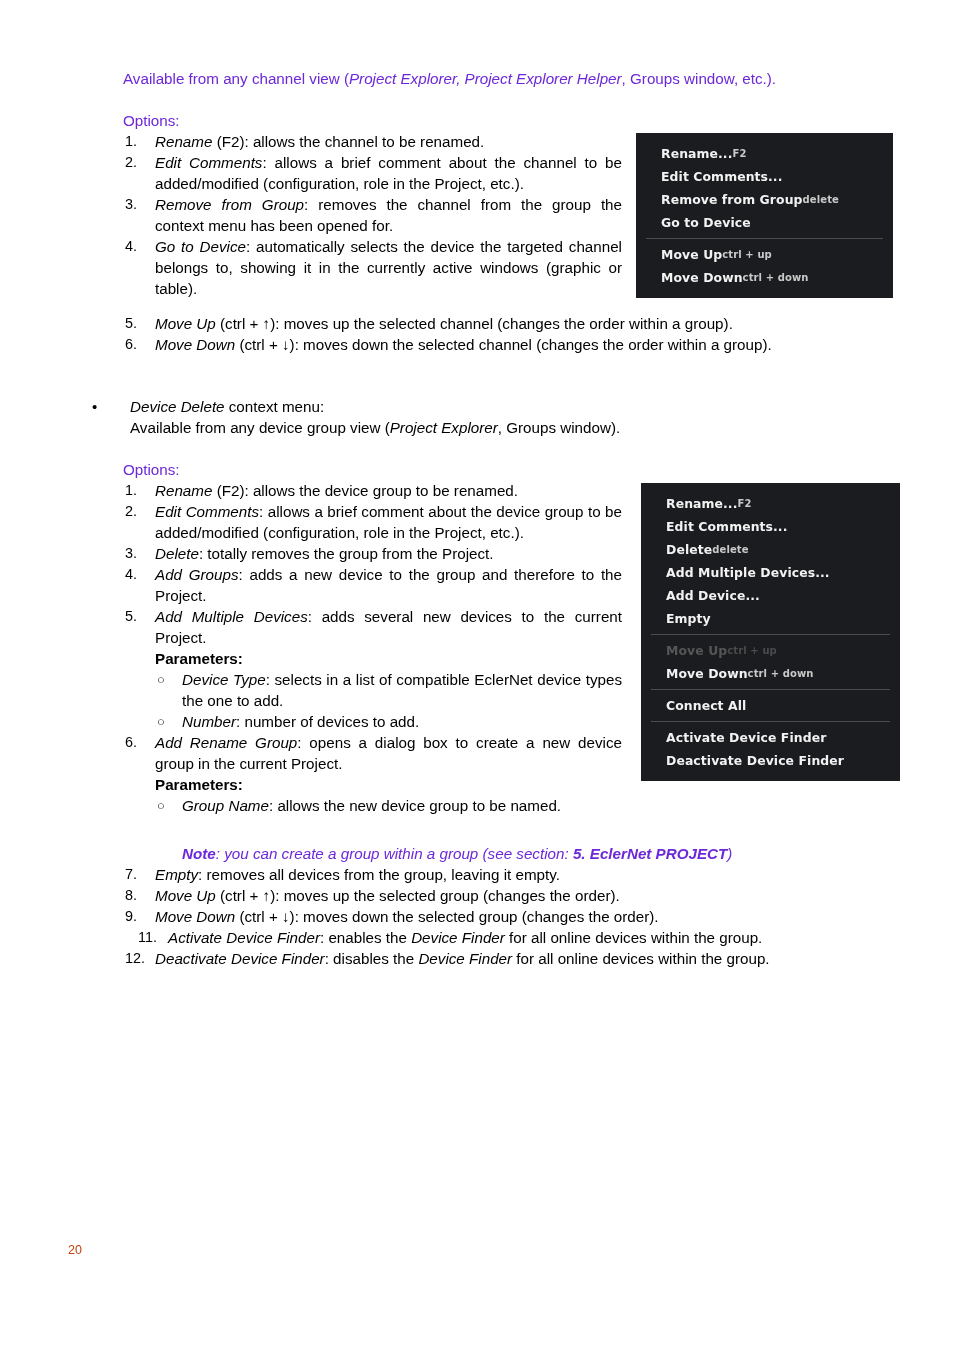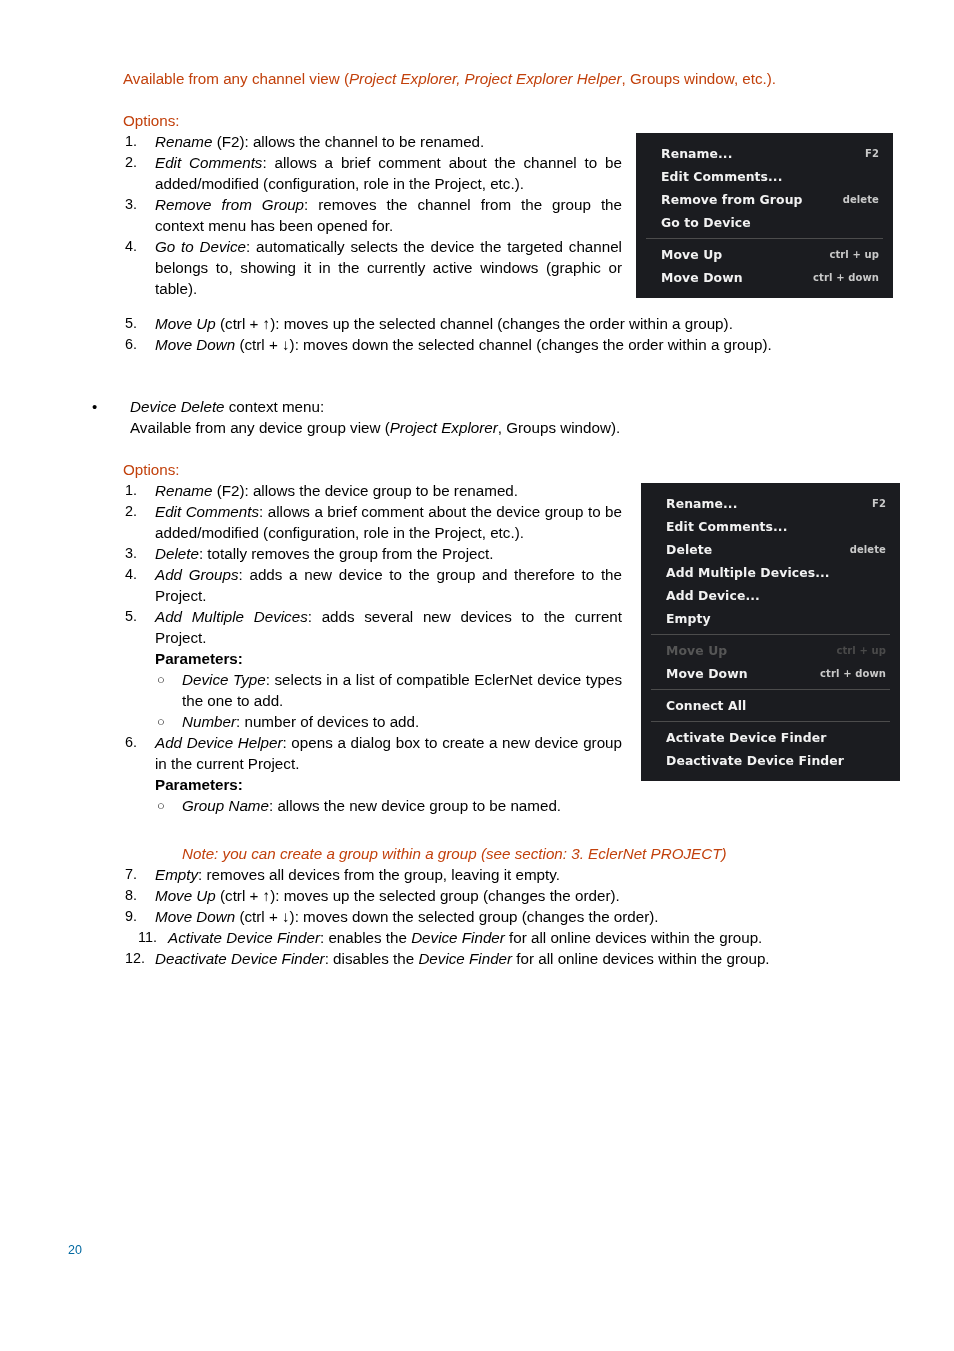--- a/index.html
+++ b/index.html
@@ -22,26 +22,26 @@
     height: 1351px;
   }
 
   
   .para {
     position: absolute;
     font-size: 15.2px;
     line-height: 21px;
     text-align: justify;
     text-justify: inter-word;
-    color: #c2410c;
+    color: #6d28d9;
   }
   .para.nojust { text-align: left; }
 
   i, .it { font-style: italic; }
-  b, .bd { font-weight: normal; }
+  b, .bd { font-weight: bold; }
 
   
   .numlist {
     position: absolute;
     font-size: 15.2px;
     line-height: 21px;
   }
   .li {
     position: relative;
     padding-left: 30px;
@@ -98,21 +98,20 @@
     background: #1b1c20;
     color: #f2f2f2;
     font-family: "DejaVu Sans", sans-serif;
     font-size: 12.4px;
     font-weight: bold;
     user-select: none;
   }
   .ctxmenu .row {
     display: flex;
     align-items: center;
-    justify-content: space-between;
     height: 23px;
     padding: 0 14px 0 25px;
     white-space: nowrap;
   }
   .ctxmenu .row .lbl {
     letter-spacing: 0.1px;
   }
   .ctxmenu .row .acc {
     font-size: 10px;
     font-weight: bold;
@@ -126,21 +125,21 @@
     background: #4c4c4c;
     margin: 4px 10px 4px 10px;
   }
   .ctxmenu .pad-top { height: 9px; }
   .ctxmenu .pad-bot { height: 9px; }
 
   
   .pagenum {
     position: absolute;
     font-size: 12.5px;
-    color: #0369a1;
+    color: #c2410c;
   }
 </style>
 </head>
 <body>
 
 <div class="page">
 
   <div class="para nojust" style="left:123px; top:68px; width:780px;">
     <span>Available from any channel view (</span><i>Project Explorer, Project Explorer Helper</i><span>, Groups window, etc.).</span>
   </div>
@@ -250,33 +249,33 @@
         <span class="bullet">○</span>
         <i>Device Type</i><span>: selects in a list of compatible EclerNet device types the one to add.</span>
       </div>
       <div class="subli" style="text-align:left;">
         <span class="bullet">○</span>
         <i>Number</i><span>: number of devices to add.</span>
       </div>
     </div>
     <div class="li">
       <span class="num">6.</span>
-      <i>Add Device Helper</i><span>: opens a dialog box to create a new device group in the current Project.</span>
+      <i>Add Rename Group</i><span>: opens a dialog box to create a new device group in the current Project.</span>
       <div class="plain-sub">
         <span>Parameters:</span>
       </div>
       <div class="subli">
         <span class="bullet">○</span>
         <i>Group Name</i><span>: allows the new device group to be named.</span>
       </div>
     </div>
   </div>
 
   <div class="para nojust" style="left:182px; top:843px; width:730px; font-style:italic;">
-    <b>Note</b><span>: you can create a group within a group (see section: </span><b>3. EclerNet PROJECT</b><span>)</span>
+    <b>Note</b><span>: you can create a group within a group (see section: </span><b>5. EclerNet PROJECT</b><span>)</span>
   </div>
 
   <div class="numlist" style="left:125px; top:864px; width:785px;">
     <div class="li" style="text-align:left;">
       <span class="num">7.</span>
       <i>Empty</i><span>: removes all devices from the group, leaving it empty.</span>
     </div>
     <div class="li" style="text-align:left;">
       <span class="num">8.</span>
       <i>Move Up</i><span> (ctrl + ↑): moves up the selected group (changes the order).</span>

